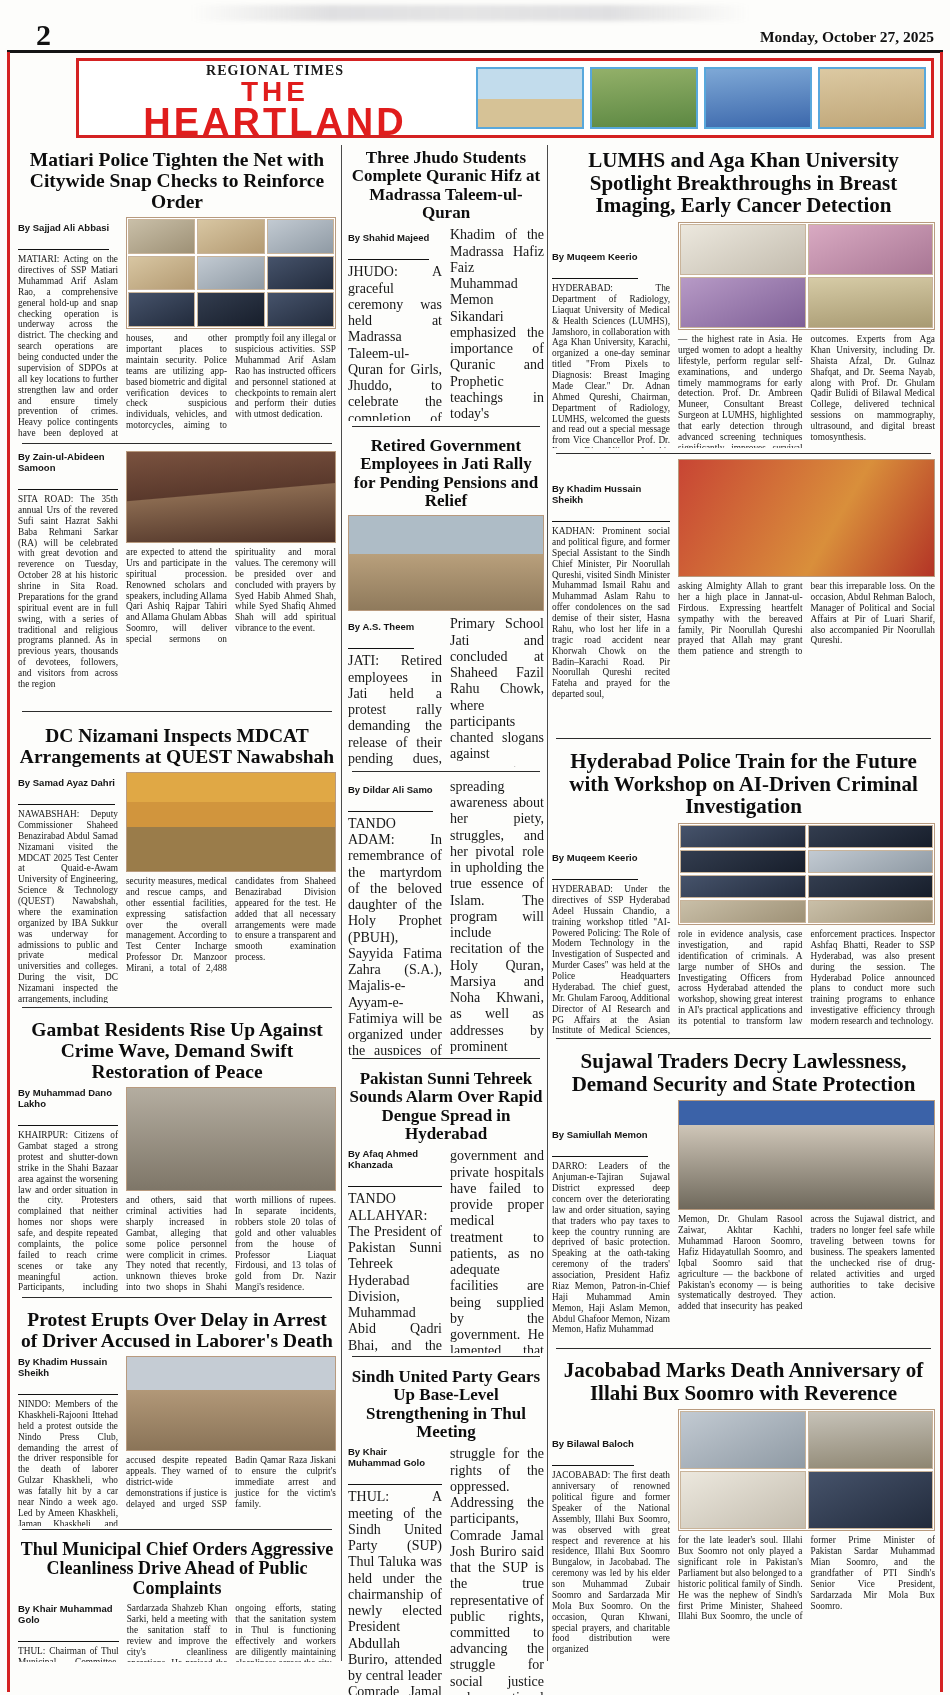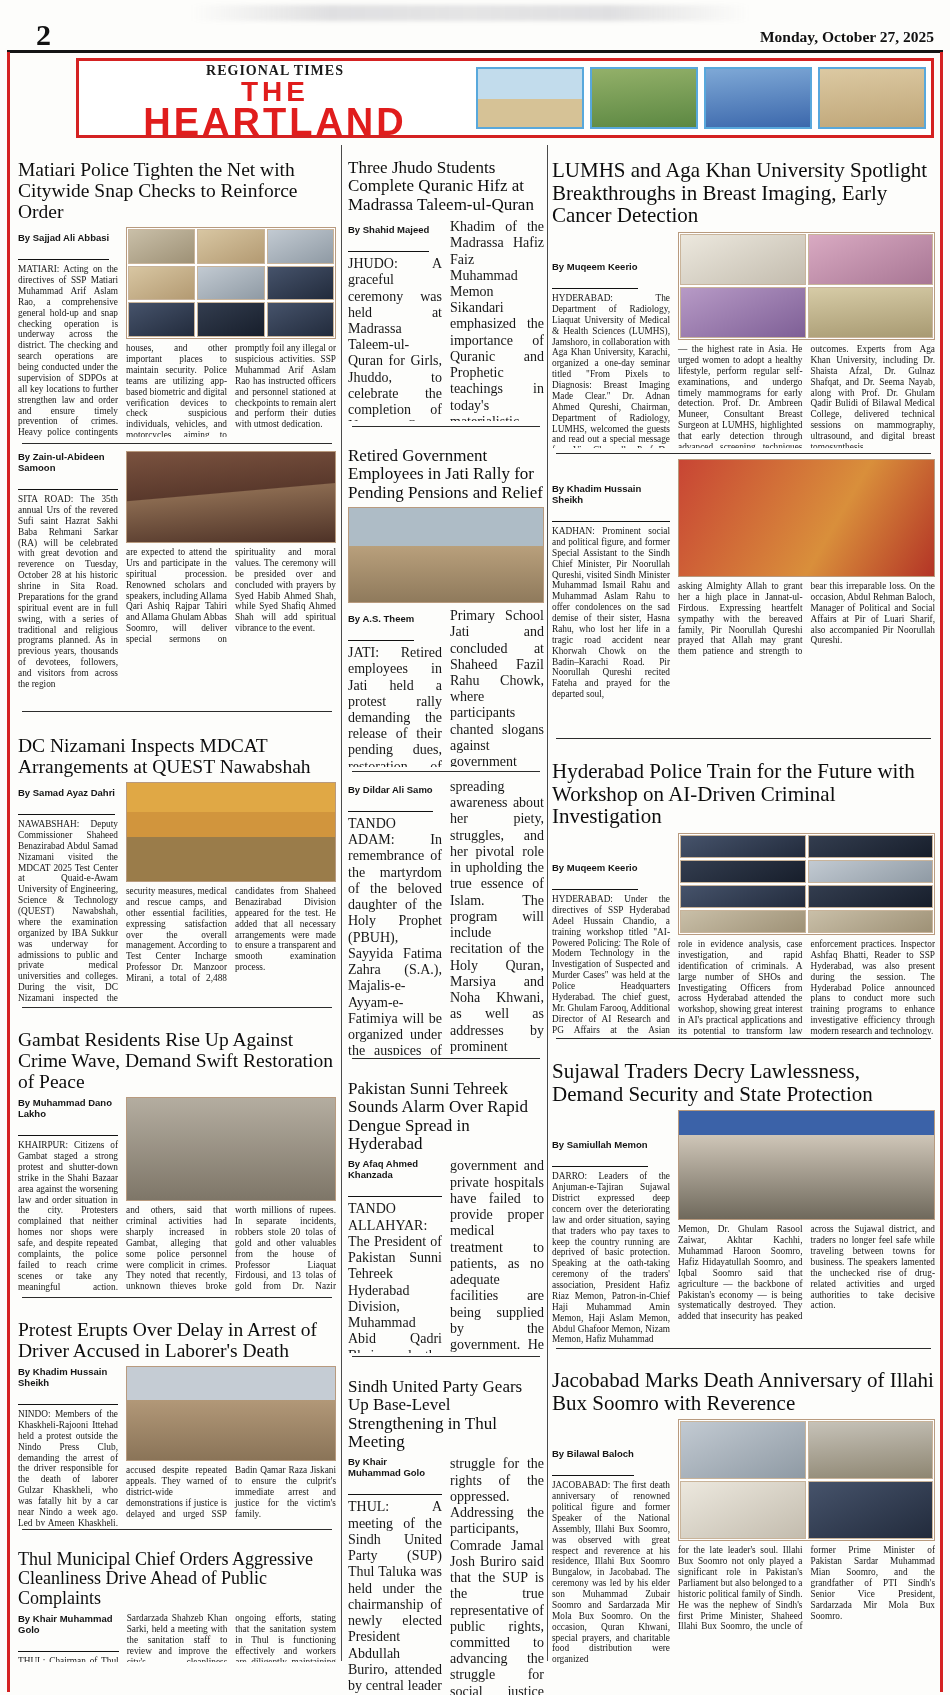--- a/index.html
+++ b/index.html
@@ -29,22 +29,22 @@
   .content{position:absolute;left:18px;top:145px;width:917px;height:1550px;}
   .group{position:absolute;top:0;height:1550px;}
   .g-left{left:0;width:318px;}
   .g-mid{left:330px;width:196px;}
   .g-right{left:534px;width:383px;}
   .vrule{position:absolute;top:0;width:1px;height:1516px;background:#4a4a4a;}
   .vr1{left:323px}.vr2{left:529px}
   .sep{position:absolute;left:4px;right:4px;height:1px;background:#2c2c2c;}
   
   .art{position:absolute;left:0;right:0;overflow:hidden;}
-  .hl{font-family:"Liberation Serif",serif;font-weight:normal;text-align:left;line-height:1.08;
-      margin:14px 0 5px 0;color:#0d0d0d;}
+  .hl{font-family:"Liberation Serif",serif;font-weight:bold;text-align:center;line-height:1.08;
+      margin:4px 0 5px 0;color:#0d0d0d;}
   .g-left .hl{font-size:19.5px;}
   .g-mid .hl{font-size:17px;}
   .g-right .hl{font-size:21px;}
   .hl-thul{font-size:18px !important;}
   .byline{display:inline-block;font-family:"Liberation Sans",sans-serif;font-weight:bold;font-size:9.5px;
           border-bottom:1.5px solid #111;padding-bottom:16px;margin-bottom:4px;color:#151515;}
   .txt{margin:0;font-size:9.3px;line-height:1.17;text-align:justify;color:#161616;}
   .g-mid .txt{font-size:14px;line-height:1.16;}
   .art-body{display:flex;gap:8px;}
   .lead-col{flex:none;}

